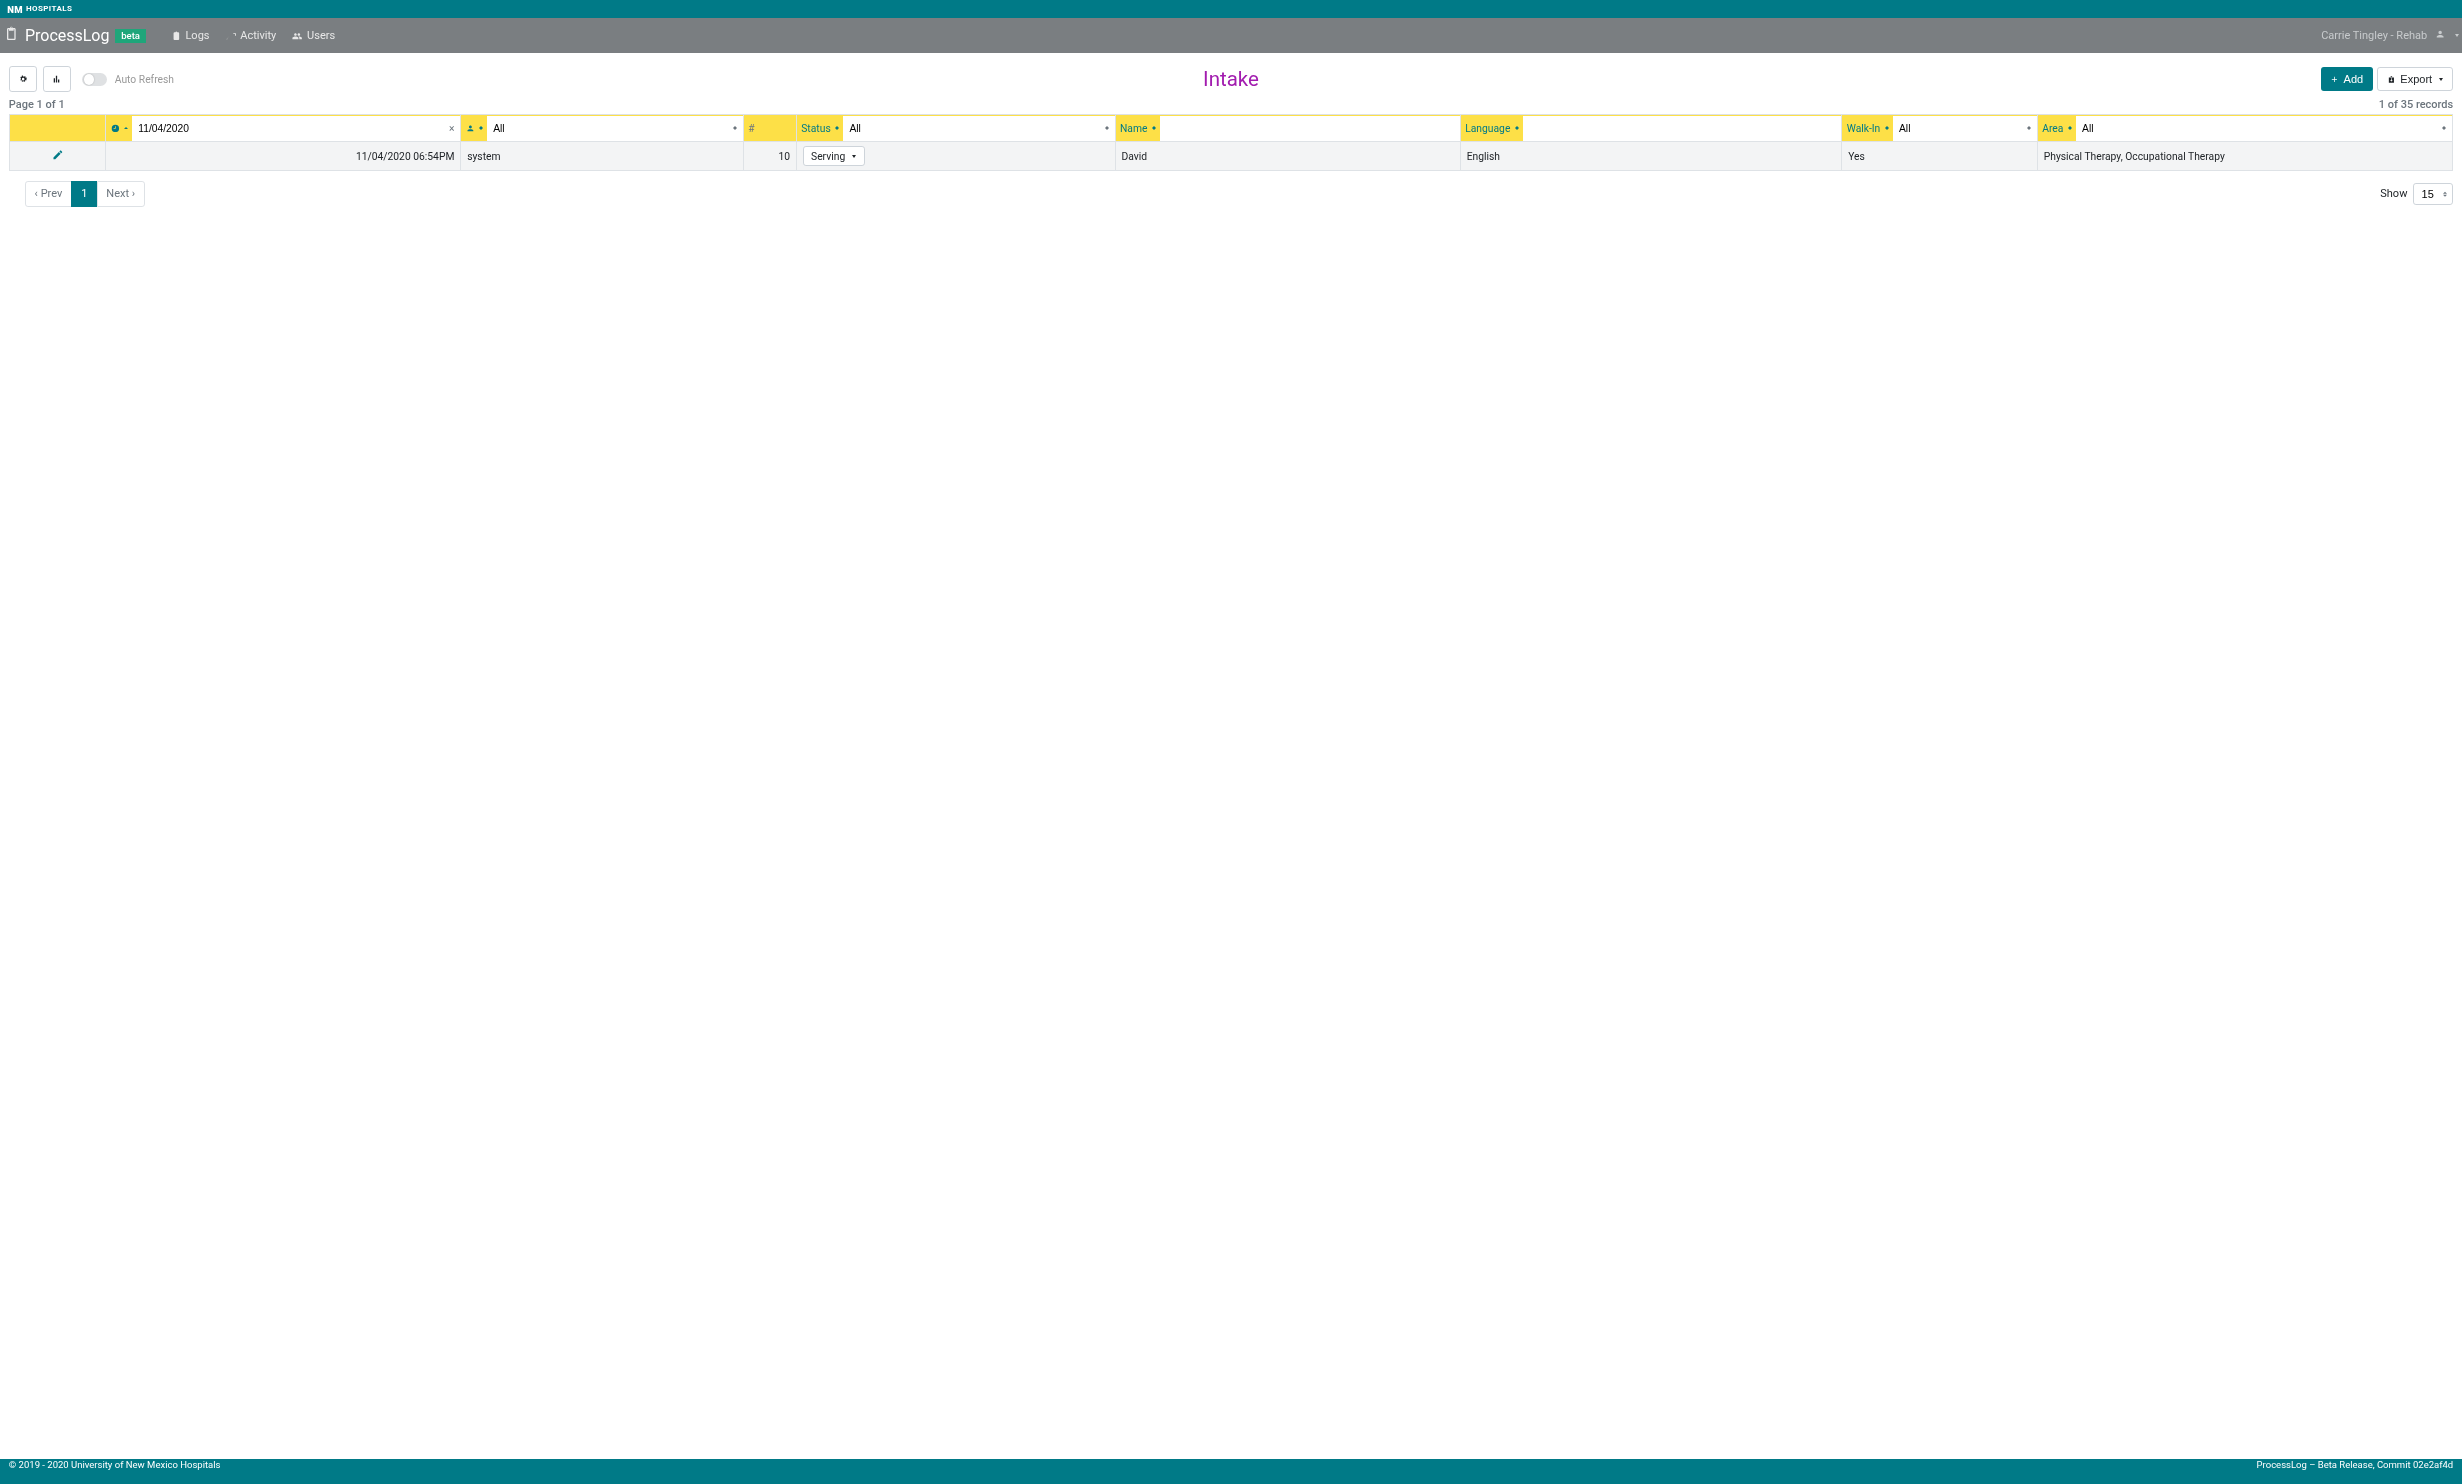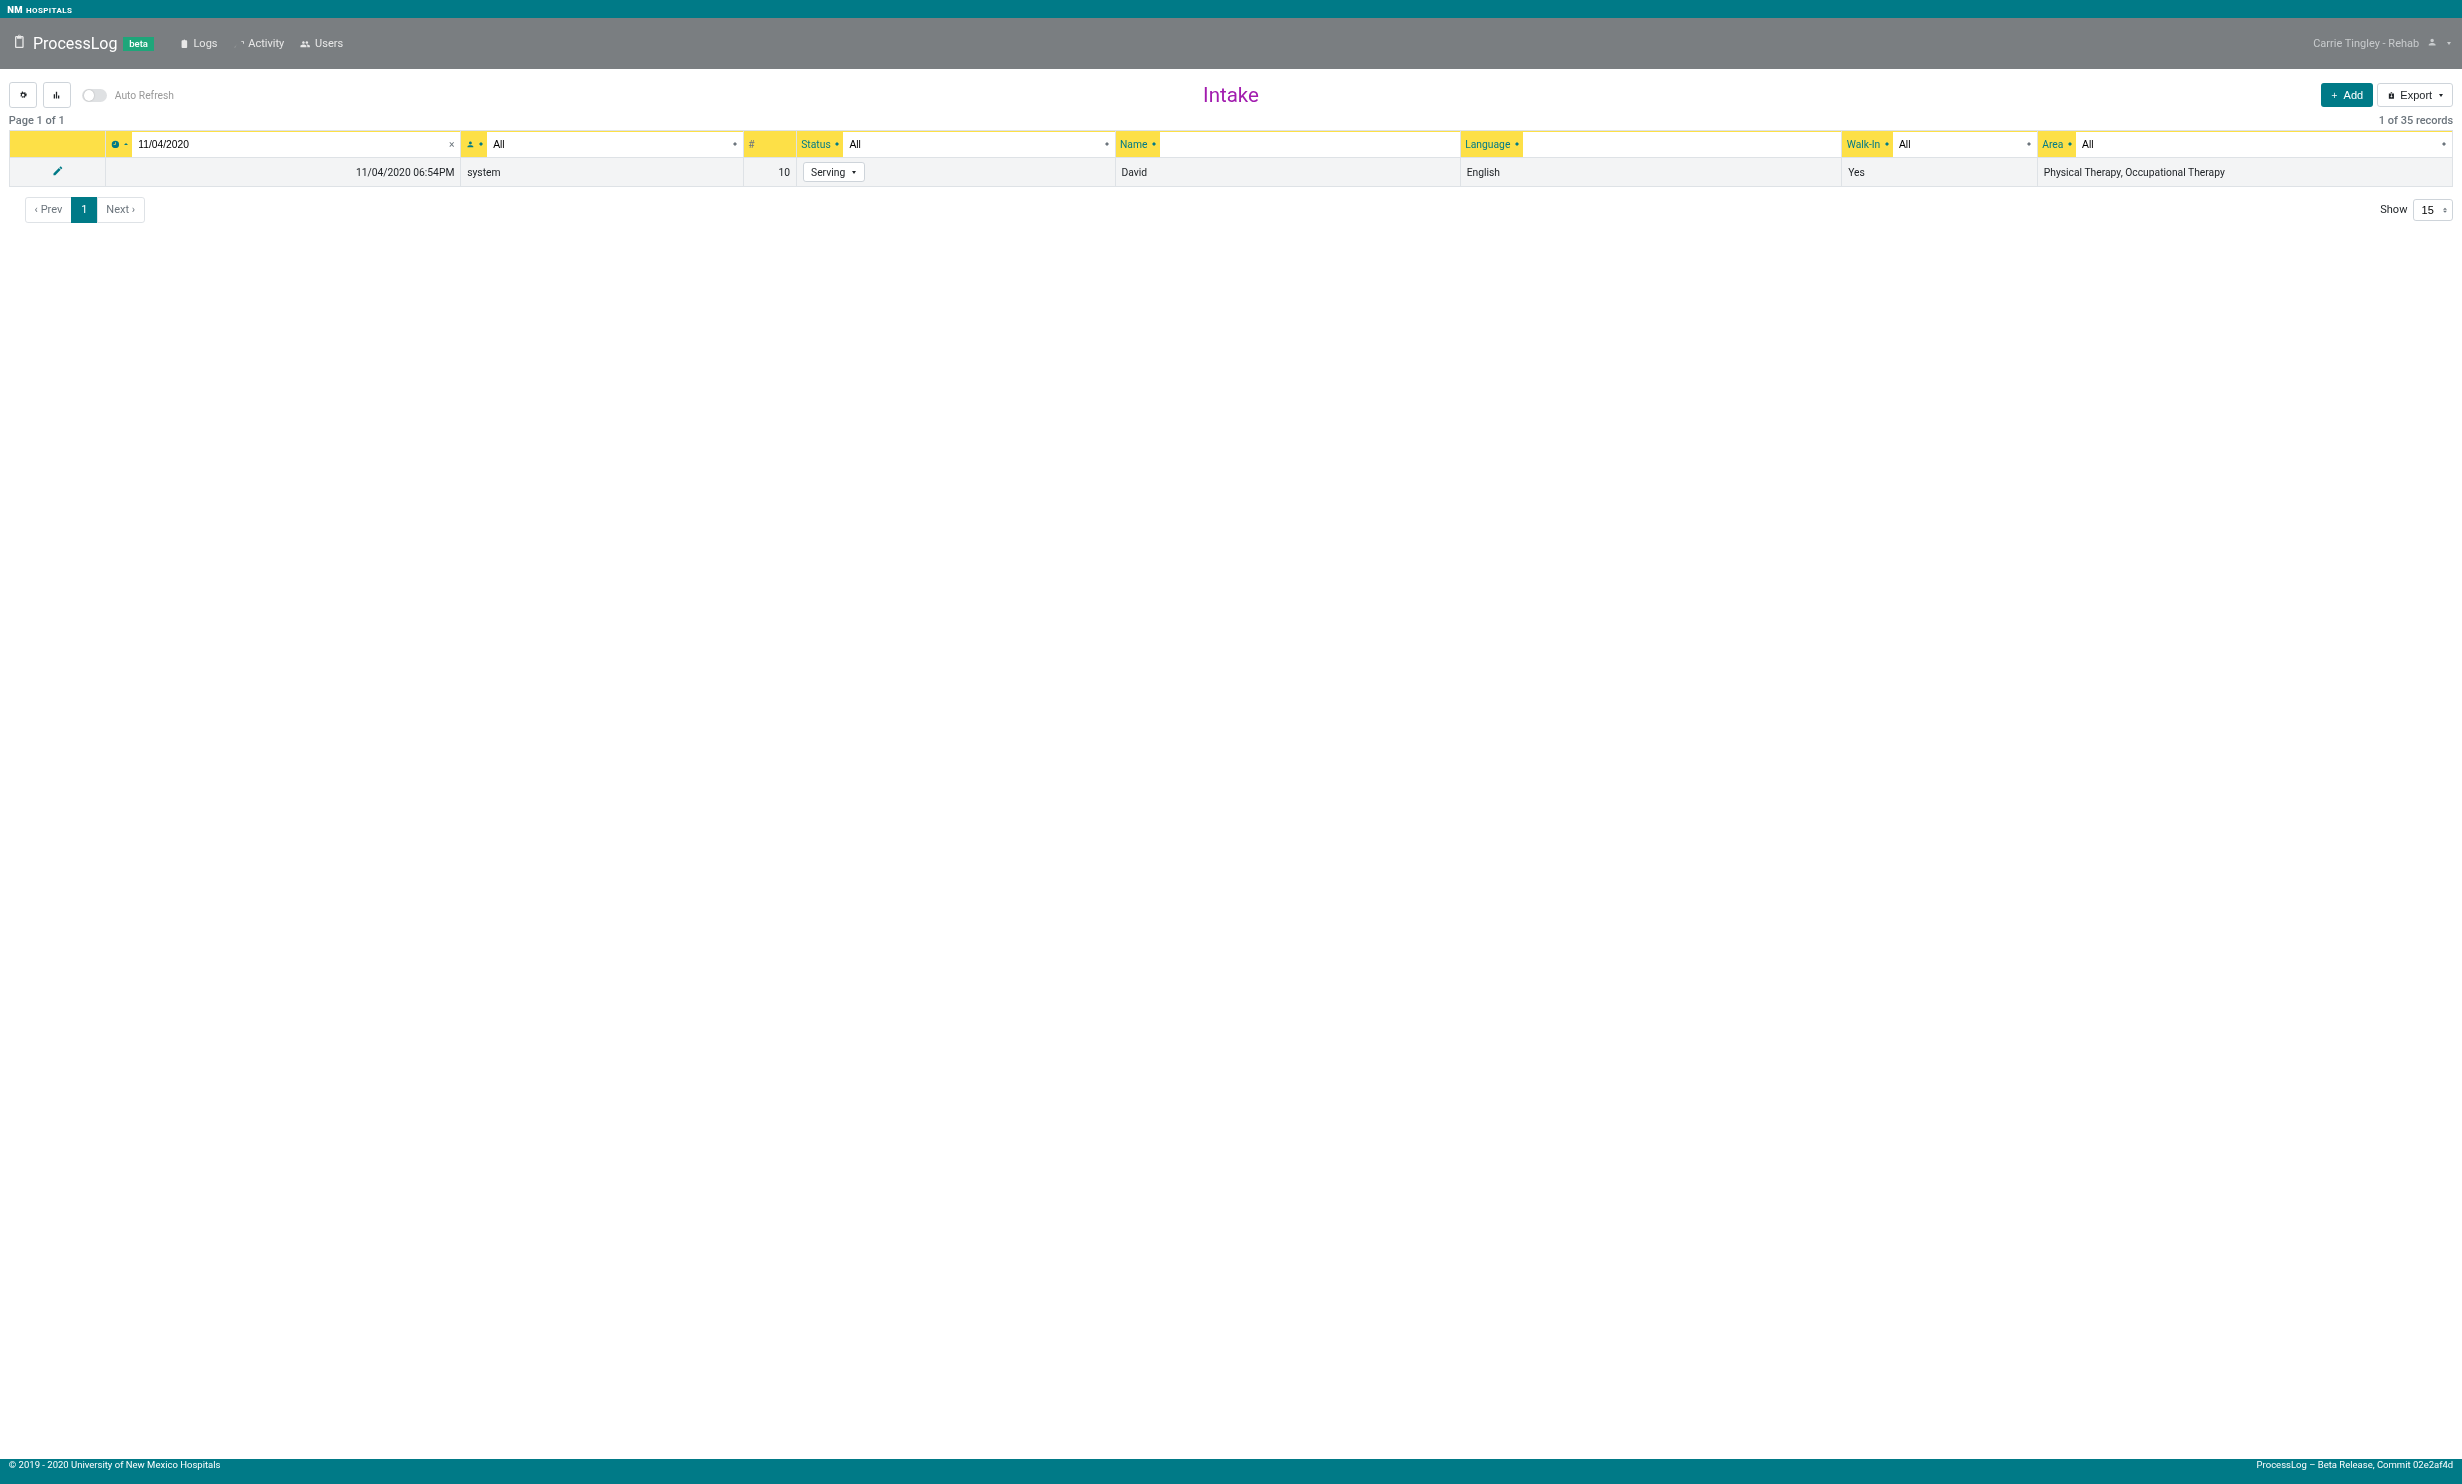--- a/index.html
+++ b/index.html
@@ -1,25 +1,25 @@
 <!DOCTYPE html>
 <html style="font-size:11.7px"><head>
   <meta charset="utf-8">
   <style>
     * { box-sizing: border-box; margin: 0; padding: 0; }
     body { font-family: -apple-system, BlinkMacSystemFont, "Segoe UI", Roboto, "Helvetica Neue", Arial, sans-serif; font-size: 10.3px; color: #212529; 
      background:#fff;}
     
     
     .top-banner { background: #007a87; height: 18.3px; display: flex; align-items: center; padding: 0 7.3px; }
-    .top-banner-logo { color: #fff; font-size: 8px; font-weight: bold; letter-spacing: 0.4px; display:flex; align-items:flex-end; gap:2.9px;}
+    .top-banner-logo { color: #fff; font-size: 8px; font-weight: bold; letter-spacing: 0.4px; display:flex; align-items:flex-start; gap:2.9px;}
     .logo-mark { font-weight:900; font-size:9.5px; }
     
     
-    .nav-bar { background: #7a7e81; height: 51px; display: flex; align-items: center; padding: 0 11px; justify-content: space-between; }
+    .nav-bar { background: #7a7e81; height: 35px; display: flex; align-items: center; padding: 0 3px; justify-content: space-between; }
     .nav-left { display: flex; align-items: center; gap: 2.9px; }
     .brand { display: flex; align-items: center; gap: 5.9px; color: #fff; font-size: 16px; font-weight: 400; margin-right: 5.9px; }
     .brand-icon svg { width: 16px; height: 16px; fill: #e8e8e8; }
     .badge-beta { background: #1fa67a; color: #fff; font-size: 9.5px; padding: 1.5px 5.9px; border-radius: 0; font-weight: 500; }
     .nav-links { display: flex; gap: 1.5px; margin-left: 8.8px; }
     .nav-link { color: #e8e8e8; padding: 4.4px 7.3px; display: flex; align-items: center; gap: 4.4px; font-size: 11px; text-decoration: none; cursor: pointer; }
     .nav-link svg { width: 10.3px; height: 10.3px; fill: #e8e8e8; }
     .nav-right { display: flex; align-items: center; gap: 7.3px; color: #c8cbcd; font-size: 11px; }
     .nav-user-icon svg{ width:10.3px; height:10.3px; fill:#c8cbcd; }
     .caret-down { width:0; height:0; border-left:2.9px solid transparent; border-right:2.9px solid transparent; border-top:3.7px solid #c8cbcd; margin-left:2.9px;}

